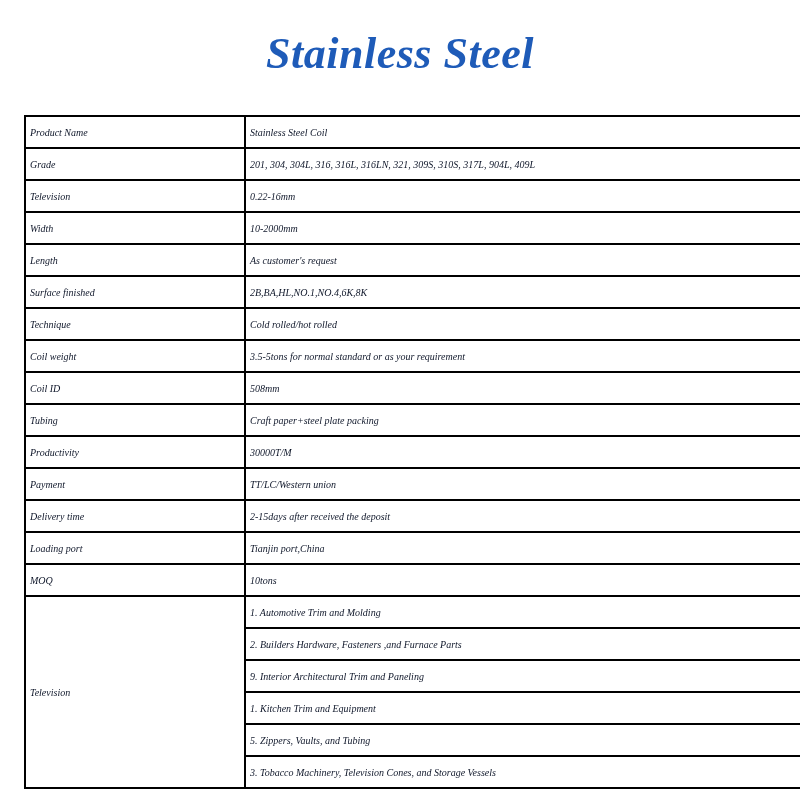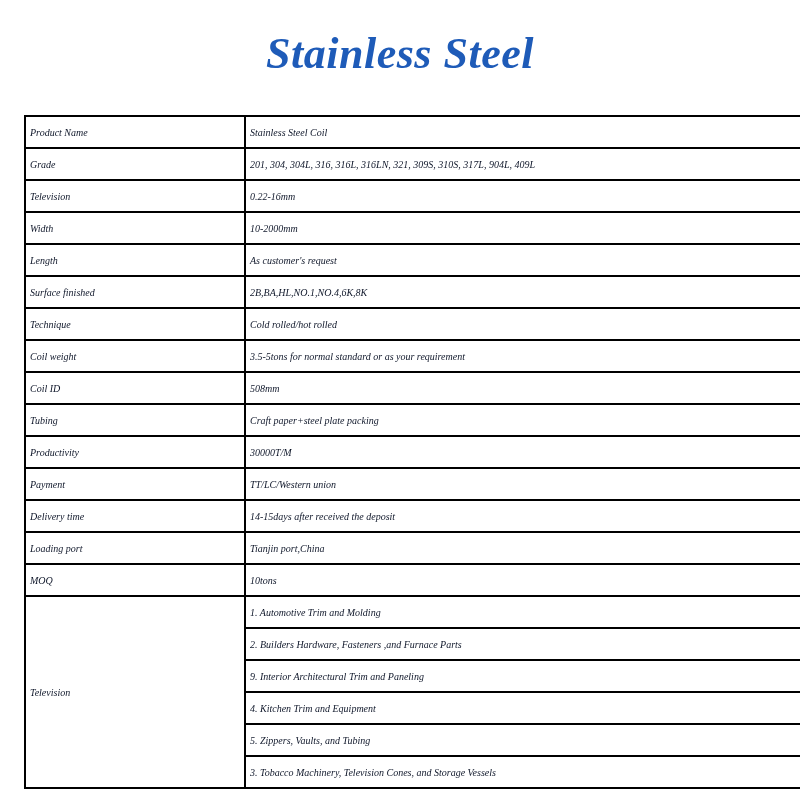--- a/index.html
+++ b/index.html
@@ -106,42 +106,42 @@
       <tr>
         <td class="label-cell">Productivity</td>
         <td class="value-cell">30000T/M</td>
       </tr>
       <tr>
         <td class="label-cell">Payment</td>
         <td class="value-cell">TT/LC/Western union</td>
       </tr>
       <tr>
         <td class="label-cell">Delivery time</td>
-        <td class="value-cell">14-15days after received the deposit</td>
+        <td class="value-cell">2-15days after received the deposit</td>
       </tr>
       <tr>
         <td class="label-cell">Loading port</td>
         <td class="value-cell">Tianjin port,China</td>
       </tr>
       <tr>
         <td class="label-cell">MOQ</td>
         <td class="value-cell">10tons</td>
       </tr>
       <tr>
         <td class="label-cell" rowspan="6">Television</td>
         <td class="value-cell">1. Automotive Trim and Molding</td>
       </tr>
       <tr>
         <td class="value-cell">2. Builders Hardware, Fasteners ,and Furnace Parts</td>
       </tr>
       <tr>
         <td class="value-cell">9. Interior Architectural Trim and Paneling</td>
       </tr>
       <tr>
-        <td class="value-cell">4. Kitchen Trim and Equipment</td>
+        <td class="value-cell">1. Kitchen Trim and Equipment</td>
       </tr>
       <tr>
         <td class="value-cell">5. Zippers, Vaults, and Tubing</td>
       </tr>
       <tr>
         <td class="value-cell">3. Tobacco Machinery, Television Cones, and Storage Vessels</td>
       </tr>
     </tbody>
   </table>
 

